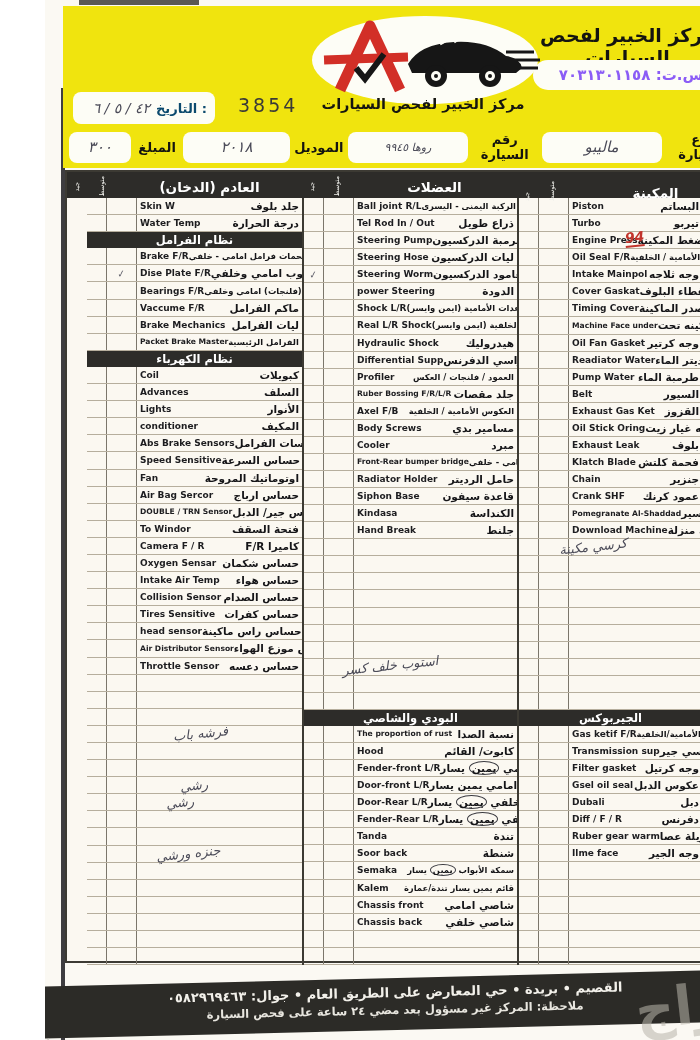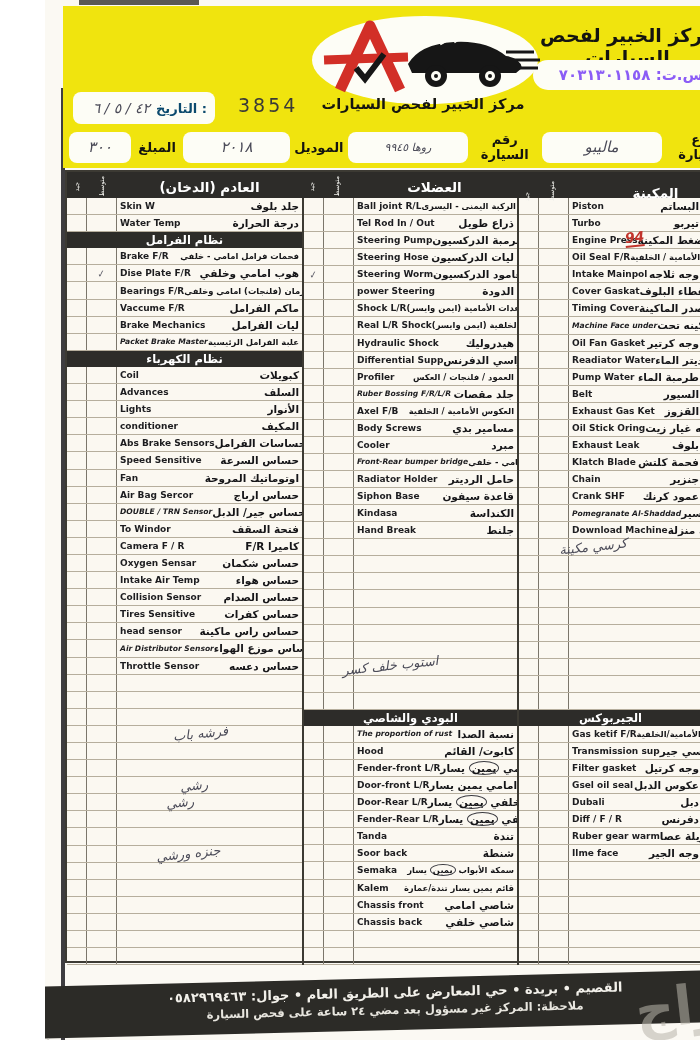--- a/index.html
+++ b/index.html
@@ -34,21 +34,21 @@
   .bcol{display:flex;align-items:center;justify-content:center;overflow:hidden;}
   .bcol span{writing-mode:vertical-rl;transform:rotate(180deg);font-size:6.5px;color:#efefea;line-height:1;}
   .btitle{flex:1;display:flex;align-items:center;justify-content:center;color:#fff;font-size:13.5px;font-weight:700;}
   .group{position:absolute;top:26px;height:767px;display:flex;flex-direction:column;}
   .gb{border-left:2px solid #3c3a33;}
   .row{flex:1;display:flex;border-bottom:1px solid #b6ae9d;min-height:0;position:relative;}
   .c1{width:20px;border-right:1px solid #7b766b;display:flex;align-items:center;justify-content:center;}
   .c2{width:30px;border-right:1px solid #7b766b;display:flex;align-items:center;justify-content:center;}
   .txt{flex:1;display:flex;justify-content:space-between;align-items:center;padding:0 3px;overflow:hidden;}
   .en{font-size:9px;font-weight:700;color:#1d1d20;white-space:nowrap;}
-  .en-s{font-size:7.6px;font-style:italic;}
+  .en-s{font-size:7.6px;}
   .ar{font-size:10.5px;font-weight:700;color:#151518;direction:rtl;white-space:nowrap;}
   .ar-s{font-size:8.4px;}
   .sec-hdr{flex:1;background:#2d2c29;color:#ffffff;display:flex;align-items:center;justify-content:center;
            font-size:11.5px;font-weight:700;min-height:0;}
   .chk{color:#5d5d68;font-size:10px;font-style:italic;transform:rotate(-10deg);}
   .red-note{position:absolute;left:58%;top:-2px;color:#c2342c;font-size:14px;font-weight:700;font-style:italic;
             transform:rotate(-6deg);border-bottom:2px solid #c2342c;line-height:1.1;}
   .note{position:absolute;font-size:13px;transform:rotate(-6deg);white-space:nowrap;z-index:3;}
   .circled{border:1.5px solid #3a3a40;border-radius:50%;padding:0 2px;}
 
@@ -145,21 +145,21 @@
           <div class="bcol" style="width: 20px;">
             <span>جيد</span>
           </div>
           <div class="bcol" style="width: 30px;">
             <span>متوسط</span>
           </div>
           <div class="btitle">المكينة</div>
         </div>
       </div>
     <div id="groups">
-        <div class="group" style="left: 0px; width: 235px;">
+        <div class="group" style="left: 0px; width: 235px; padding-left: 20px;">
           <div class="row">
             <div class="c1"></div>
             <div class="c2"></div>
             <div class="txt">
               <div class="en">Skin W</div>
               <div class="ar">جلد بلوف</div>
             </div>
           </div>
           <div class="row">
             <div class="c1"></div>

